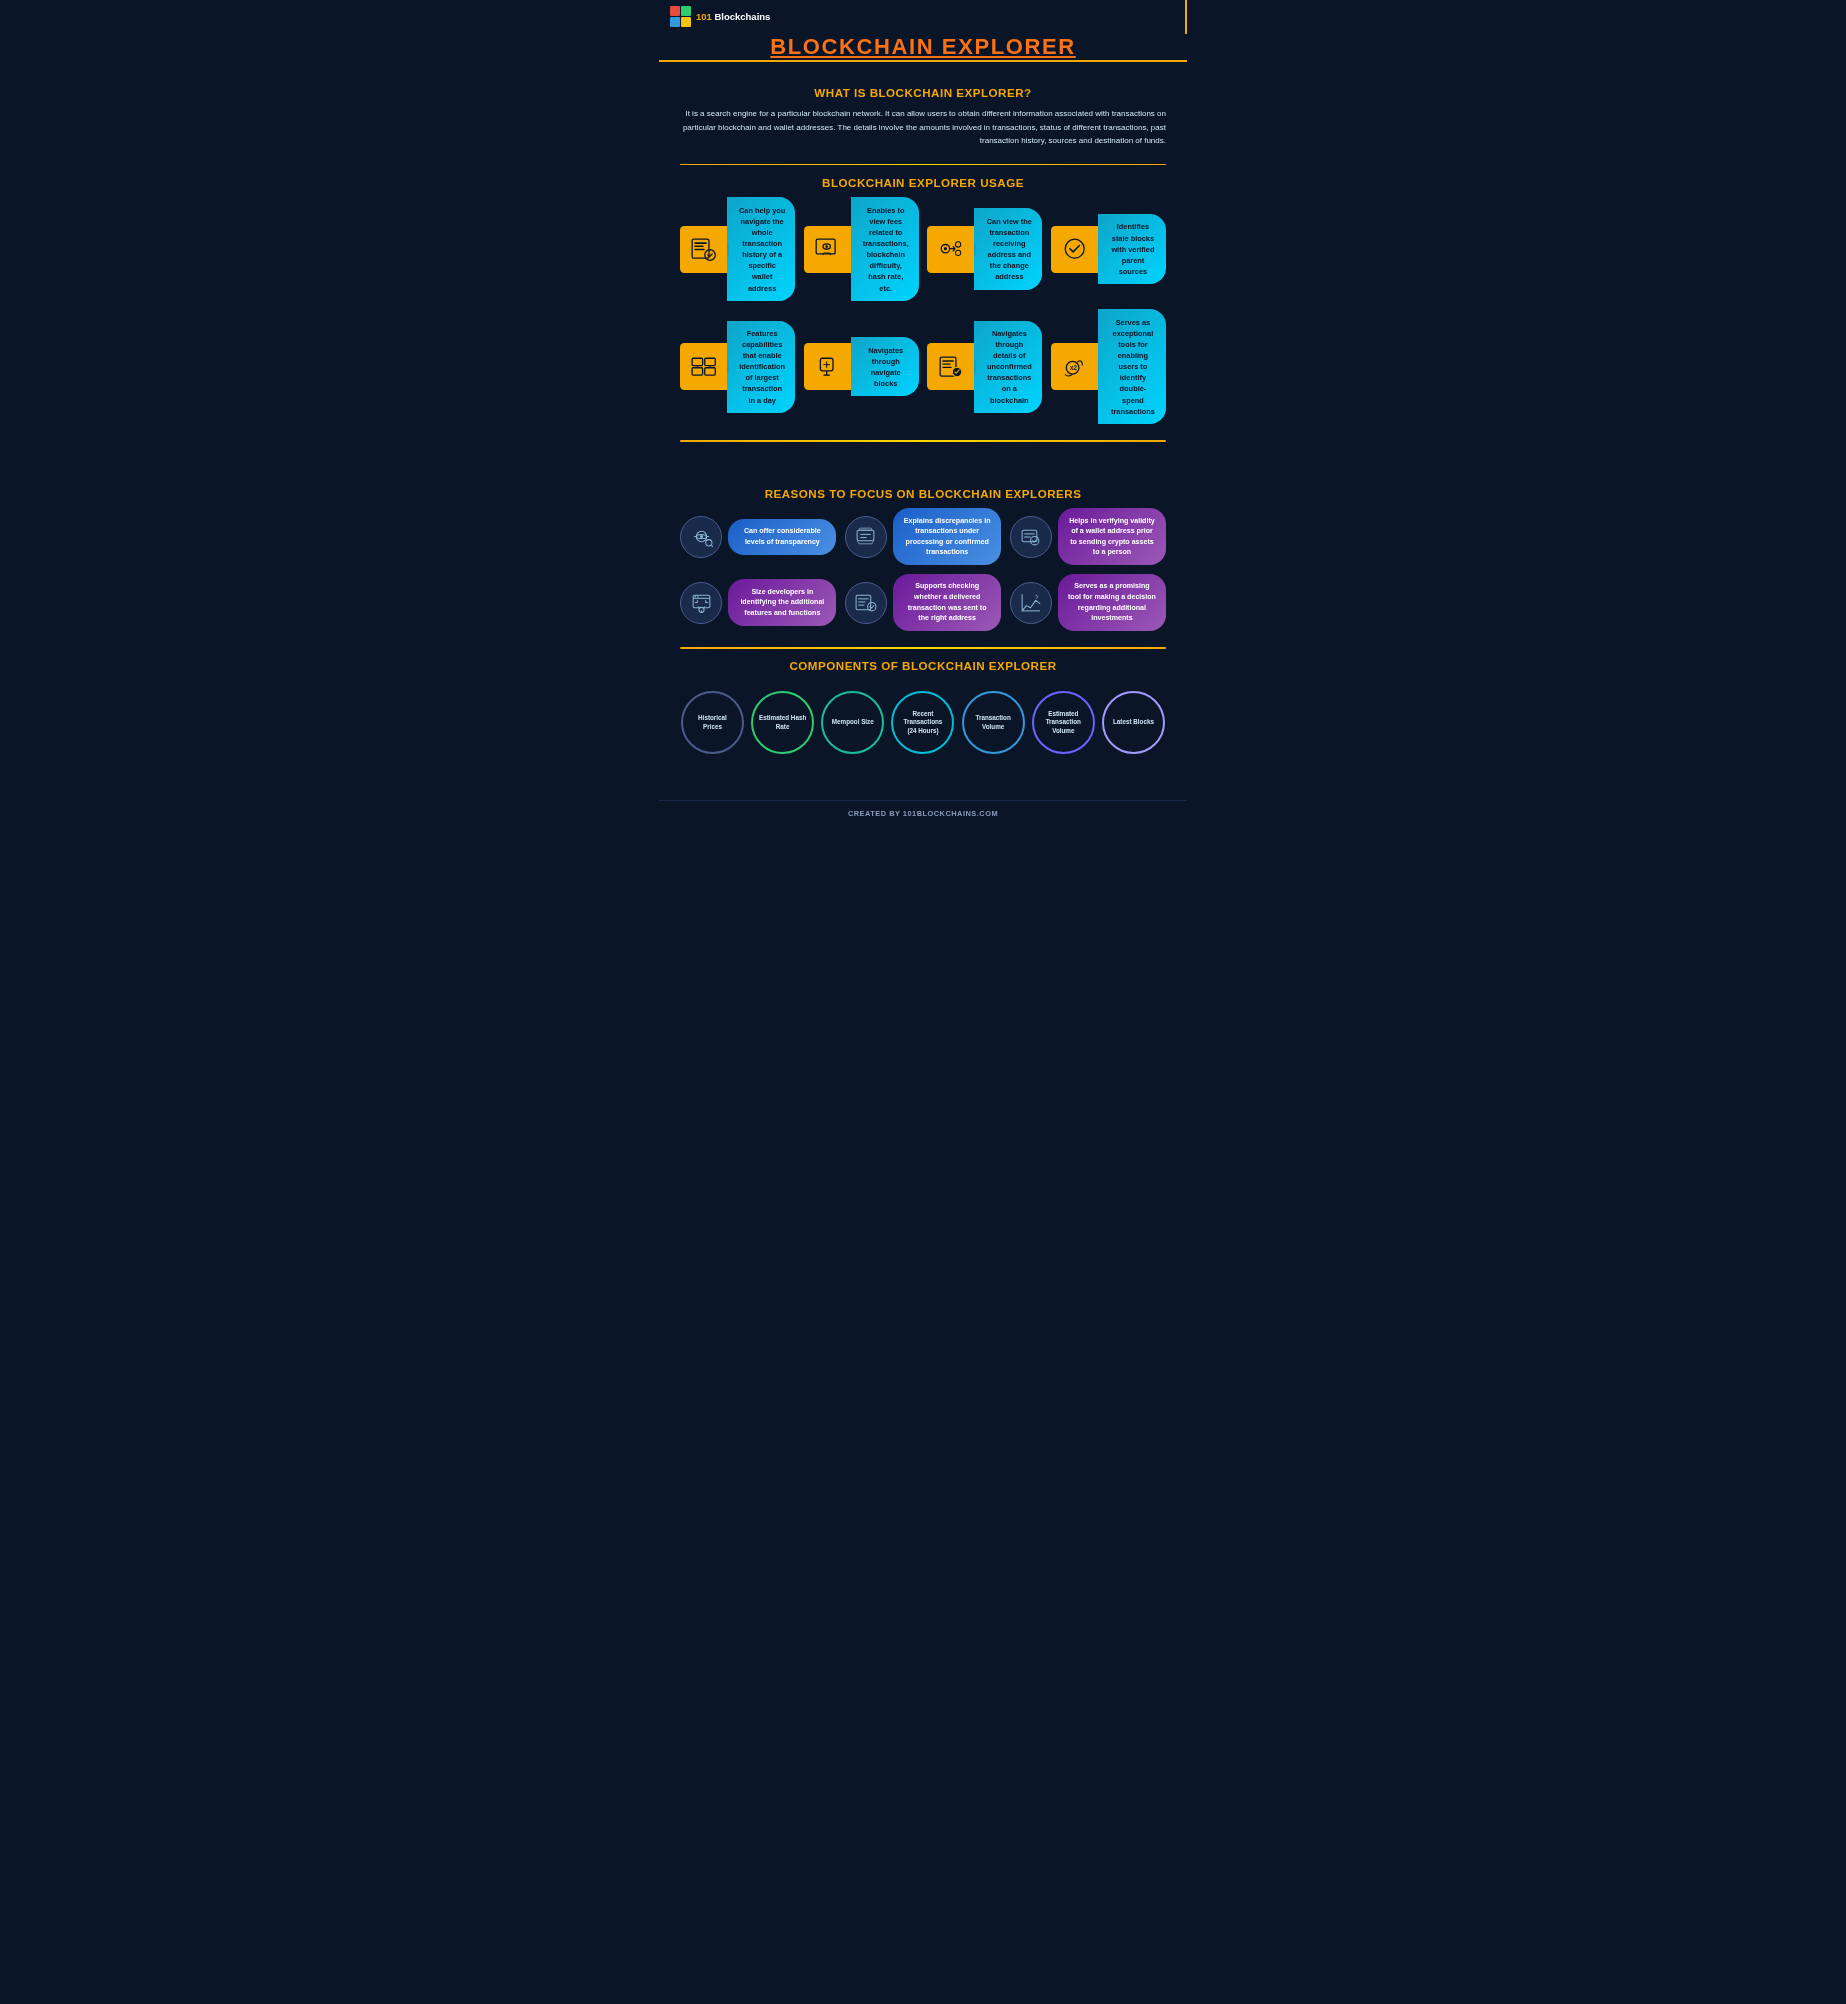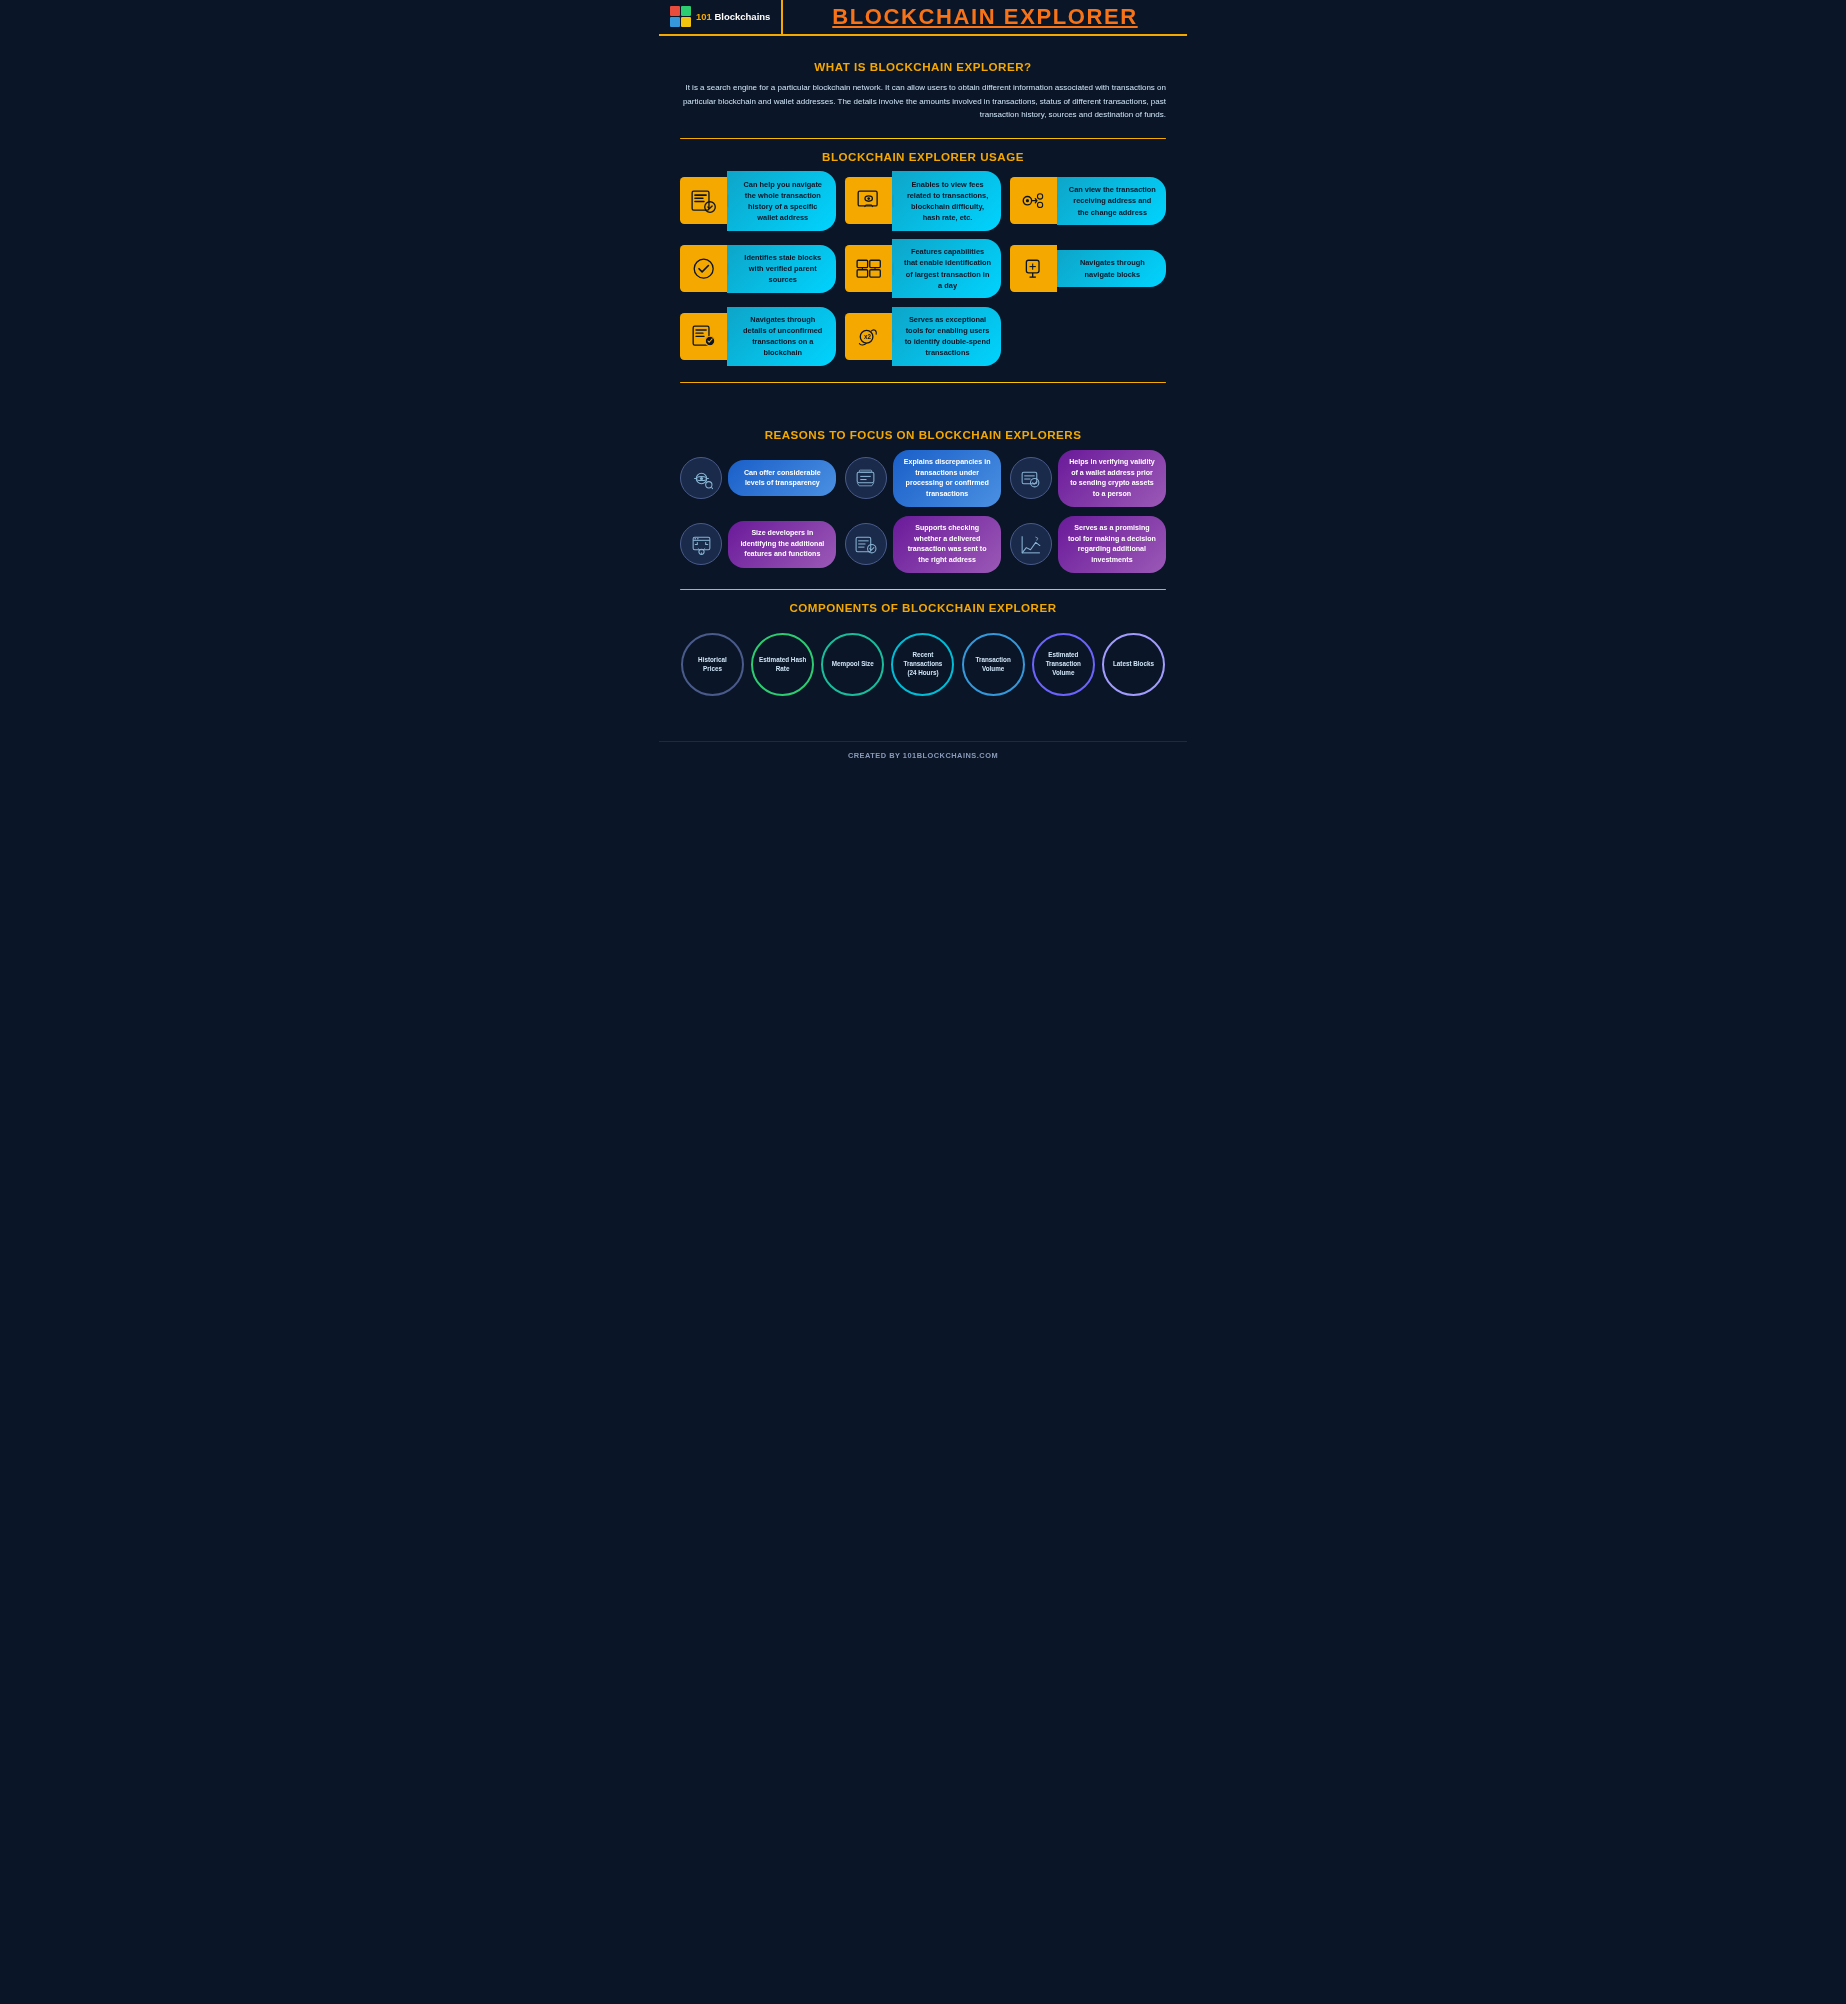--- a/index.html
+++ b/index.html
@@ -10,20 +10,21 @@
       margin: 0 auto;
       color: #fff;
     }
 
     
     .header {
       display: flex;
       align-items: stretch;
       background-color: #0a1628;
       border-bottom: 2.1px solid #f5a800;
+      flex-direction: column;
     }
     .header-logo {
       display: flex;
       align-items: center;
       padding: 6.3px 10.6px;
       border-right: 2.1px solid #f5a800;
       gap: 5.3px;
       min-width: 116px;
     }
     .logo-squares {
@@ -82,21 +83,21 @@
       font-size: 8px;
       line-height: 1.7;
       color: #d0e4f7;
       margin-bottom: 16px;
       font-weight: 500;
     }
 
     
     .usage-grid {
       display: grid;
-      grid-template-columns: 1fr 1fr 1fr;
+      grid-template-columns: 1fr 1fr 1fr 1fr;
       gap: 8.4px;
       margin-bottom: 16px;
     }
 
     .usage-item {
       display: flex;
       align-items: center;
       gap: 0;
     }
 

